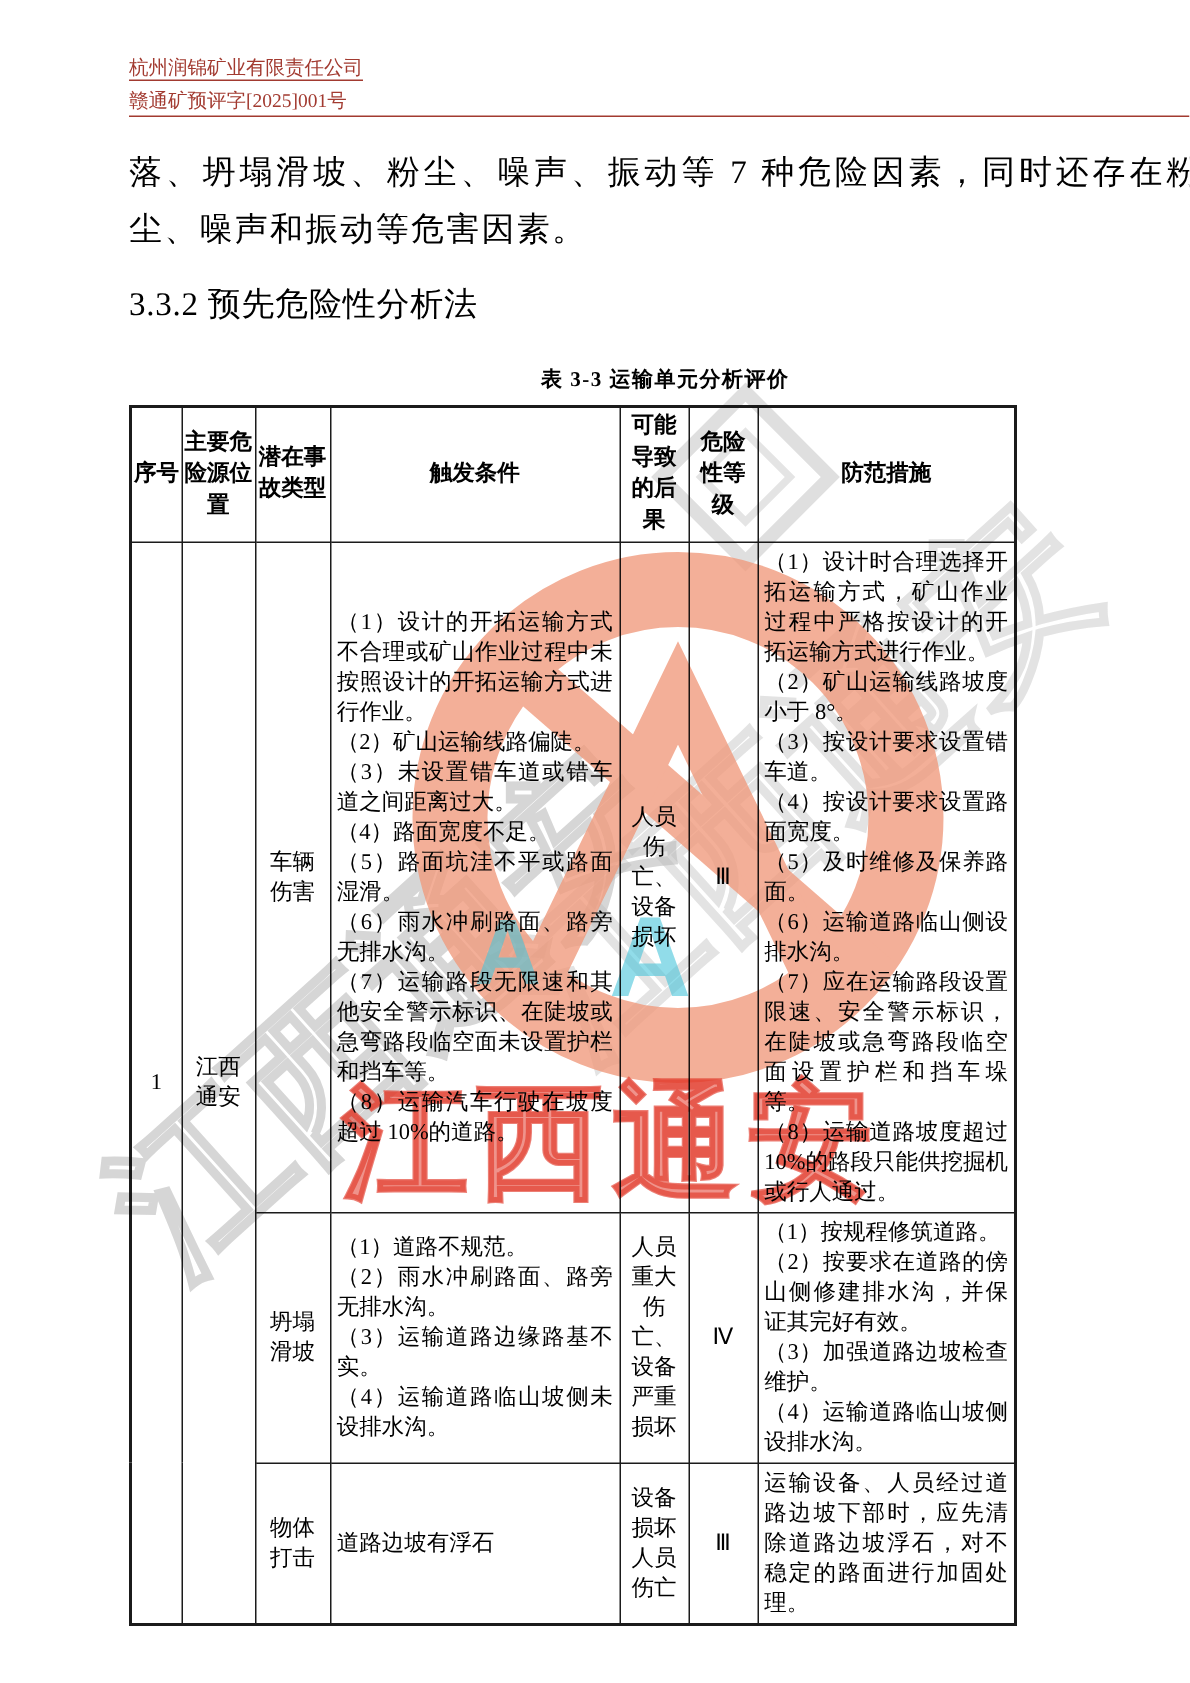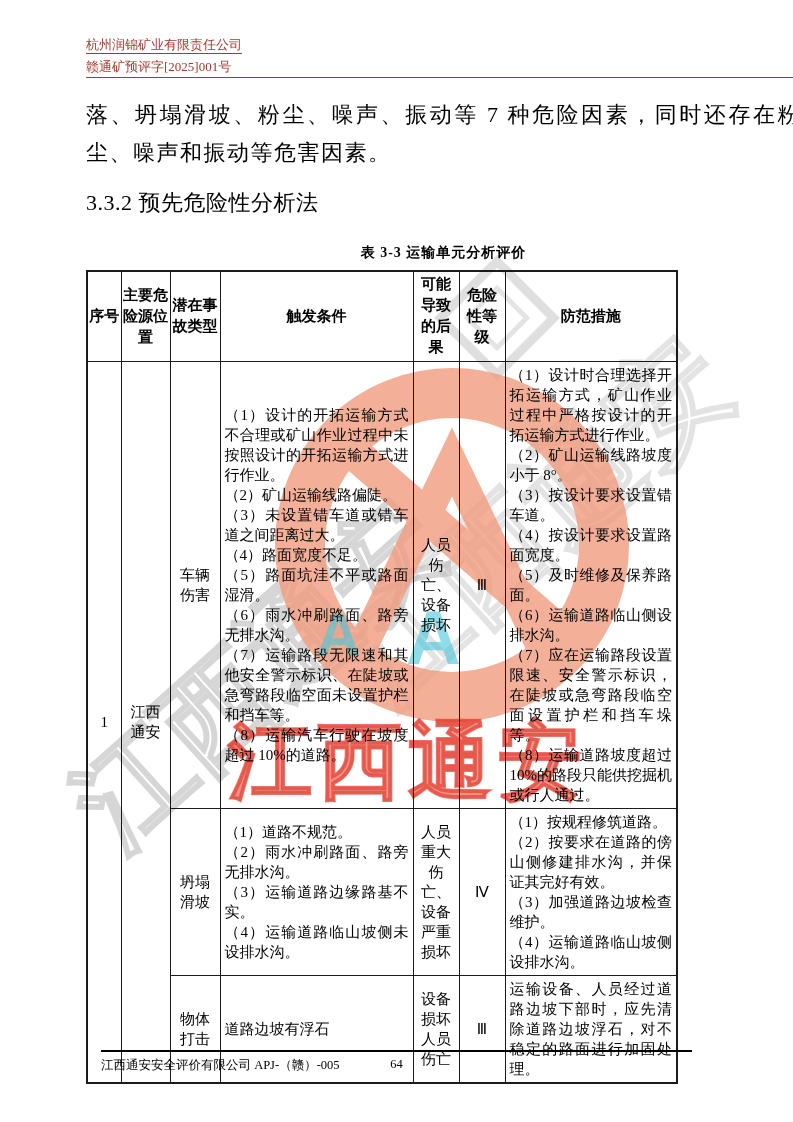--- a/index.html
+++ b/index.html
@@ -162,18 +162,14 @@
           <td class="center">物体打击</td>
           <td class="longtext">道路边坡有浮石</td>
           <td class="center">设备损坏人员伤亡</td>
           <td class="center">Ⅲ</td>
           <td class="longtext">运输设备、人员经过道路边坡下部时，应先清除道路边坡浮石，对不稳定的路面进行加固处理。</td>
         </tr>
       </tbody>
     </table>
   </div>
 
-  <div class="page-footer">
-    <span>江西通安安全评价有限公司 APJ-（赣）-005</span>
-    <span class="page-num">64</span>
-  </div>
 
 </div>
 
 </body></html>

